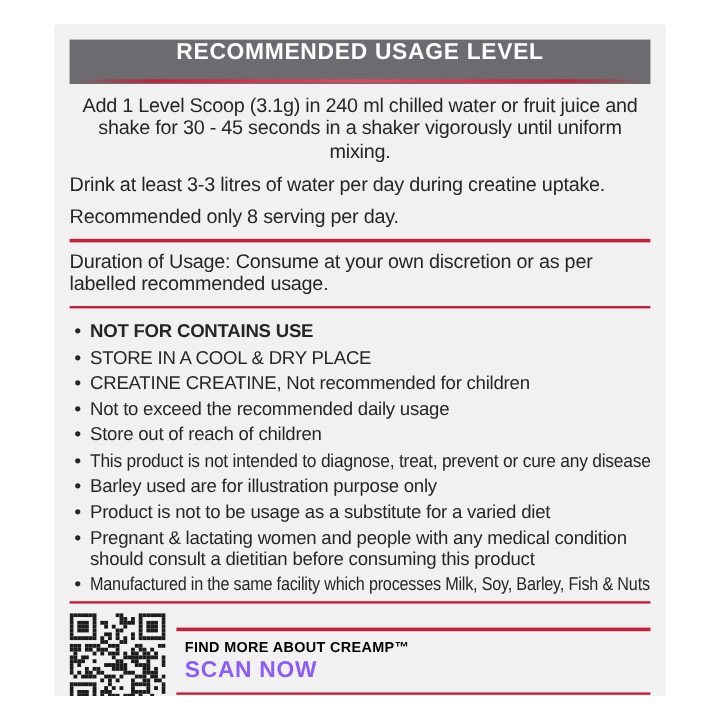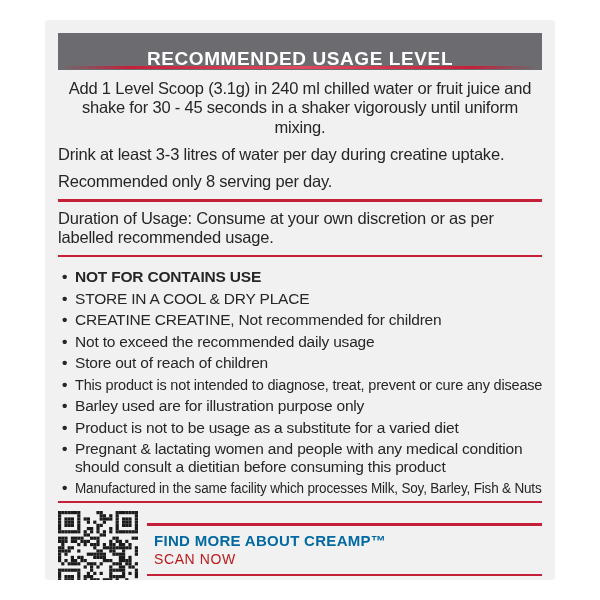--- a/index.html
+++ b/index.html
@@ -4,21 +4,21 @@
 <style>
   * { margin:0; padding:0; box-sizing:border-box; }
   body { background:#ffffff; font-family:"Liberation Sans", sans-serif; }
   .page { position:relative; width:600px; height:600px; background:#ffffff; overflow:hidden; }
   .card {
     position:absolute; left:45px; top:20px; width:510px; height:560px;
     background:#f1f1f2; border-radius:3px; padding:13px; overflow:hidden;
   }
   .header-bar {
     position:relative; height:37px; background:#6c6b6f;
-    display:flex; align-items:flex-end; justify-content:center;
+    display:flex; align-items:flex-start; justify-content:center;
   }
   .header-bar::after {
     content:""; position:absolute; left:4px; right:4px; bottom:1px; height:3px; border-radius:2px;
     background:linear-gradient(90deg, rgba(197,32,58,0) 0%, #c5203a 14%, #e04a5e 50%, #c5203a 86%, rgba(197,32,58,0) 100%);
   }
   .header-title { color:#ffffff; font-size:19px; font-weight:700; letter-spacing:0.6px; }
   .para {
     color:#262626; font-size:16.5px; line-height:1.17; letter-spacing:-0.2px;
   }
   .p1 { margin-top:9px;text-align:center; }
@@ -35,22 +35,22 @@
   }
   .warnings li.bold { font-weight:700; }
   .warnings .dot { flex:0 0 17px; padding-left:4px; font-weight:700; }
   .warnings .wtext { flex:1; min-width:0; }
   .warnings .wtext .inner { display:inline-block; white-space:nowrap; }
   .footer { display:flex; margin-top:8px; }
   .qr-box { flex:0 0 80px; width:80px; height:80px; }
   .qr-box svg { display:block; width:80px; height:80px; }
   .footer-right { flex:1; margin-left:9px; padding-top:12px; }
   .footer-rule { height:2.5px; background:#c5203a; }
-  .footer-headline { color:#0369a1; font-size:15px; font-weight:700; letter-spacing:0.3px; margin:6px 0 2px 7px; }
-  .footer-cta { color:#b91c1c; font-size:14px; font-weight:400; letter-spacing:0.6px; margin:0 0 7px 7px; }
+  .footer-headline { color:#000000; font-size:12px; font-weight:700; letter-spacing:0.3px; margin:6px 0 2px 7px; }
+  .footer-cta { color:#8b5cf6; font-size:19px; font-weight:700; letter-spacing:0.6px; margin:0 0 7px 7px; }
 </style>
 </head>
 <body>
 
 <div class="page">
   <div class="card">
 
     <div class="header-bar">
       <span class="header-title">RECOMMENDED USAGE LEVEL</span>
     </div>

